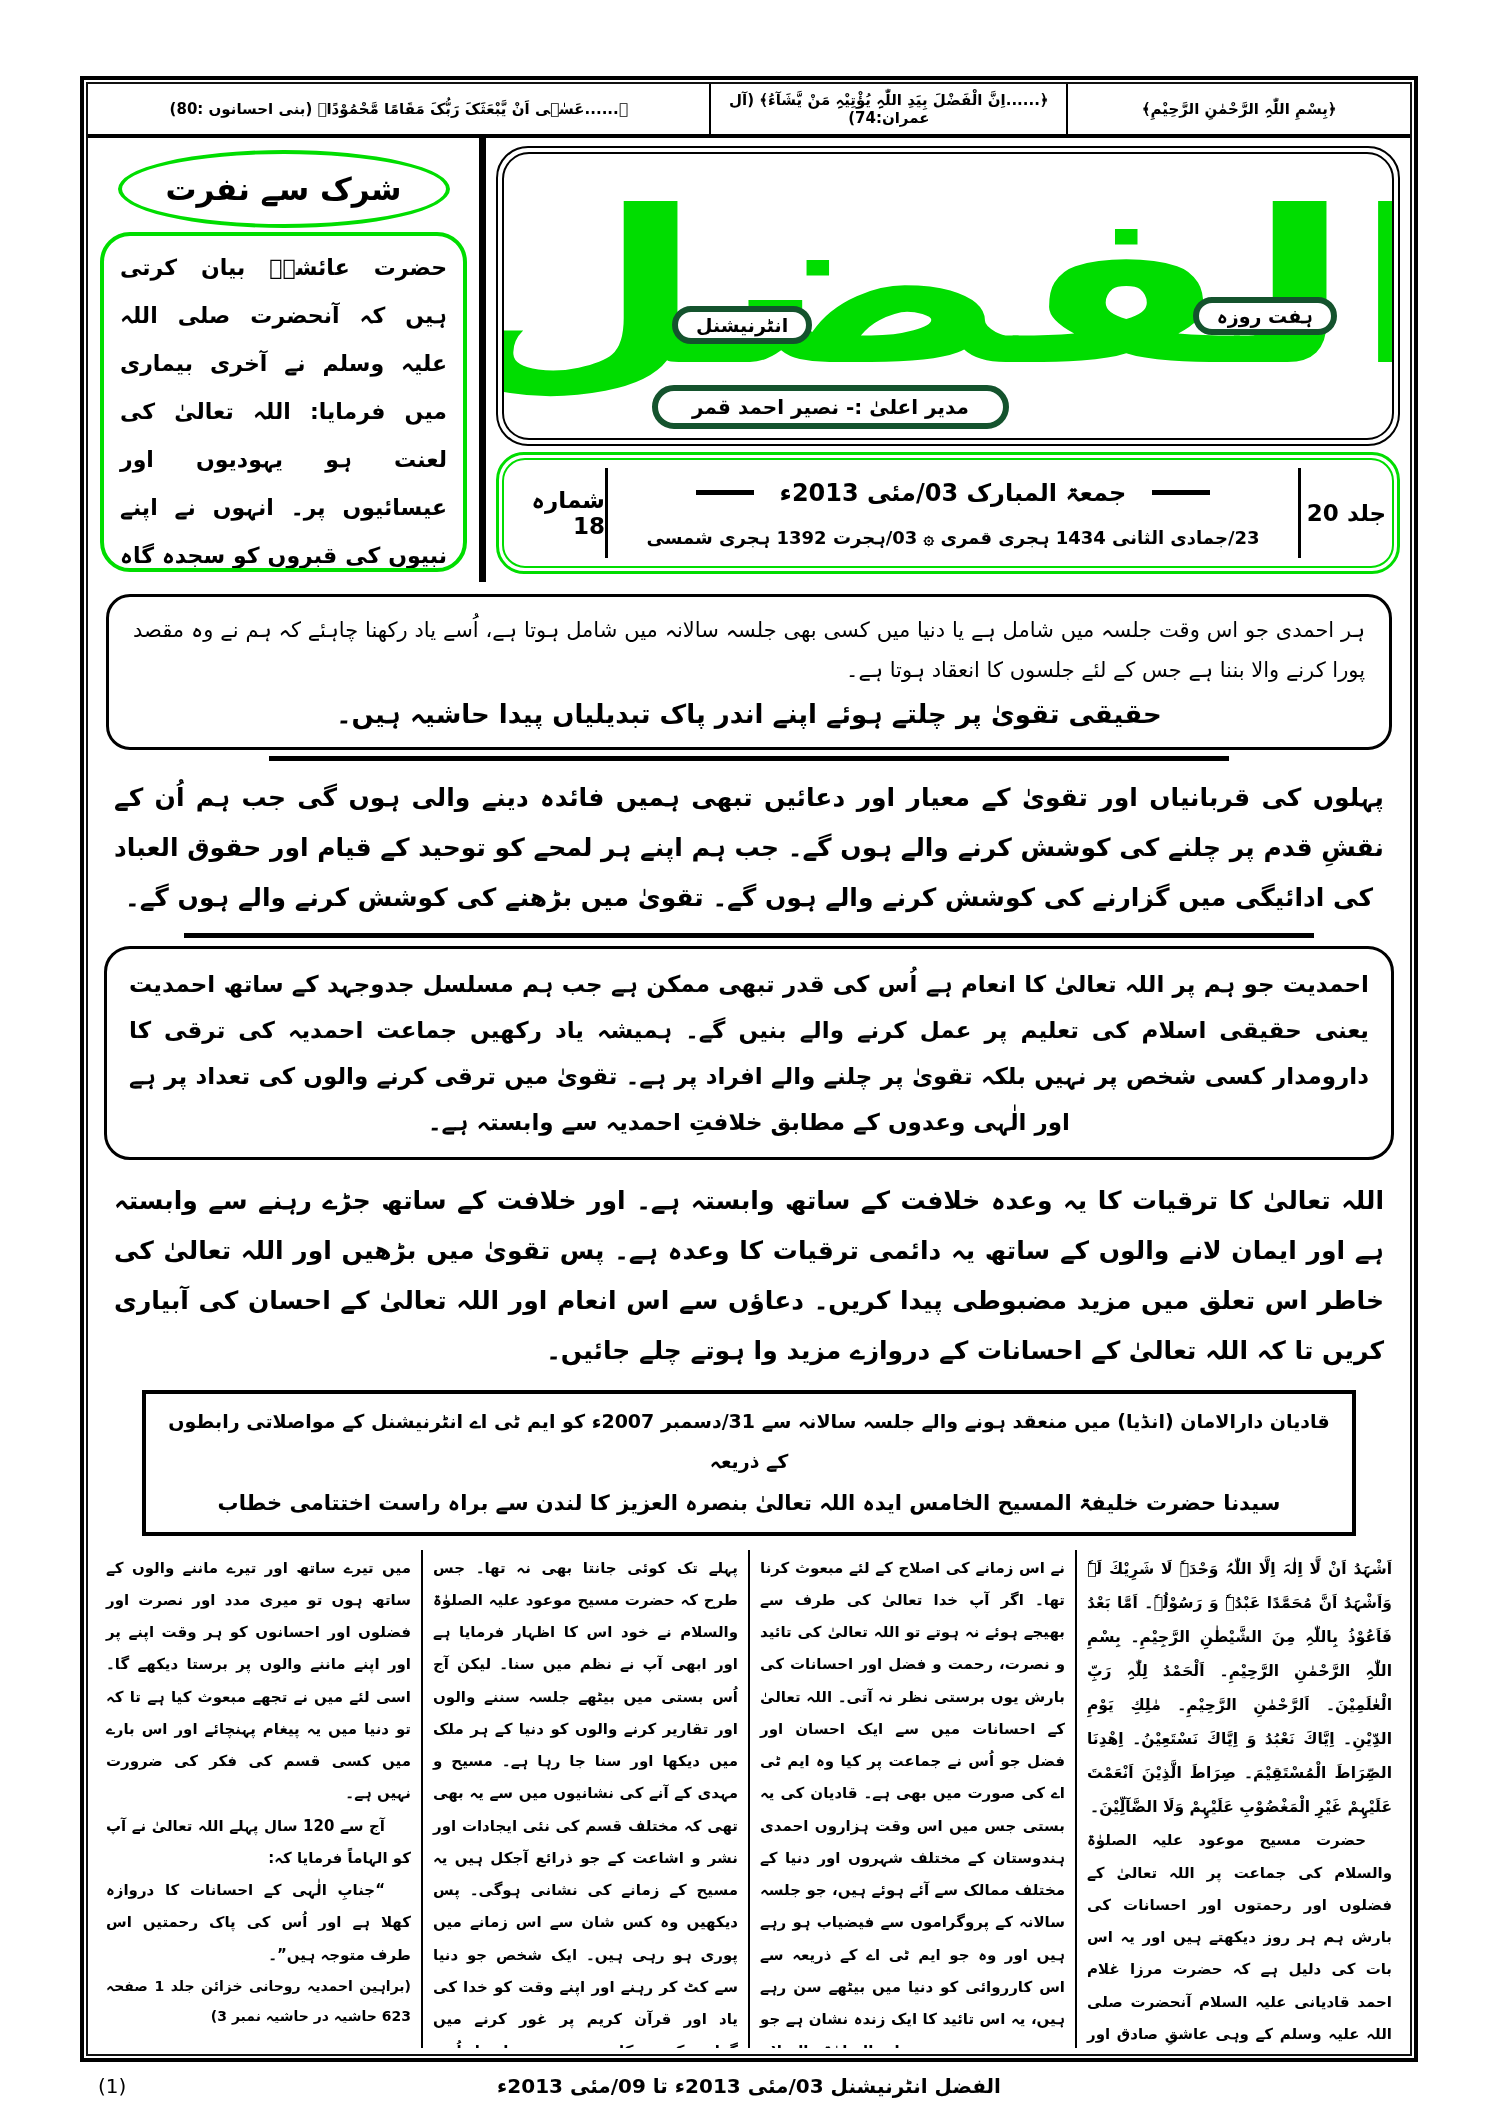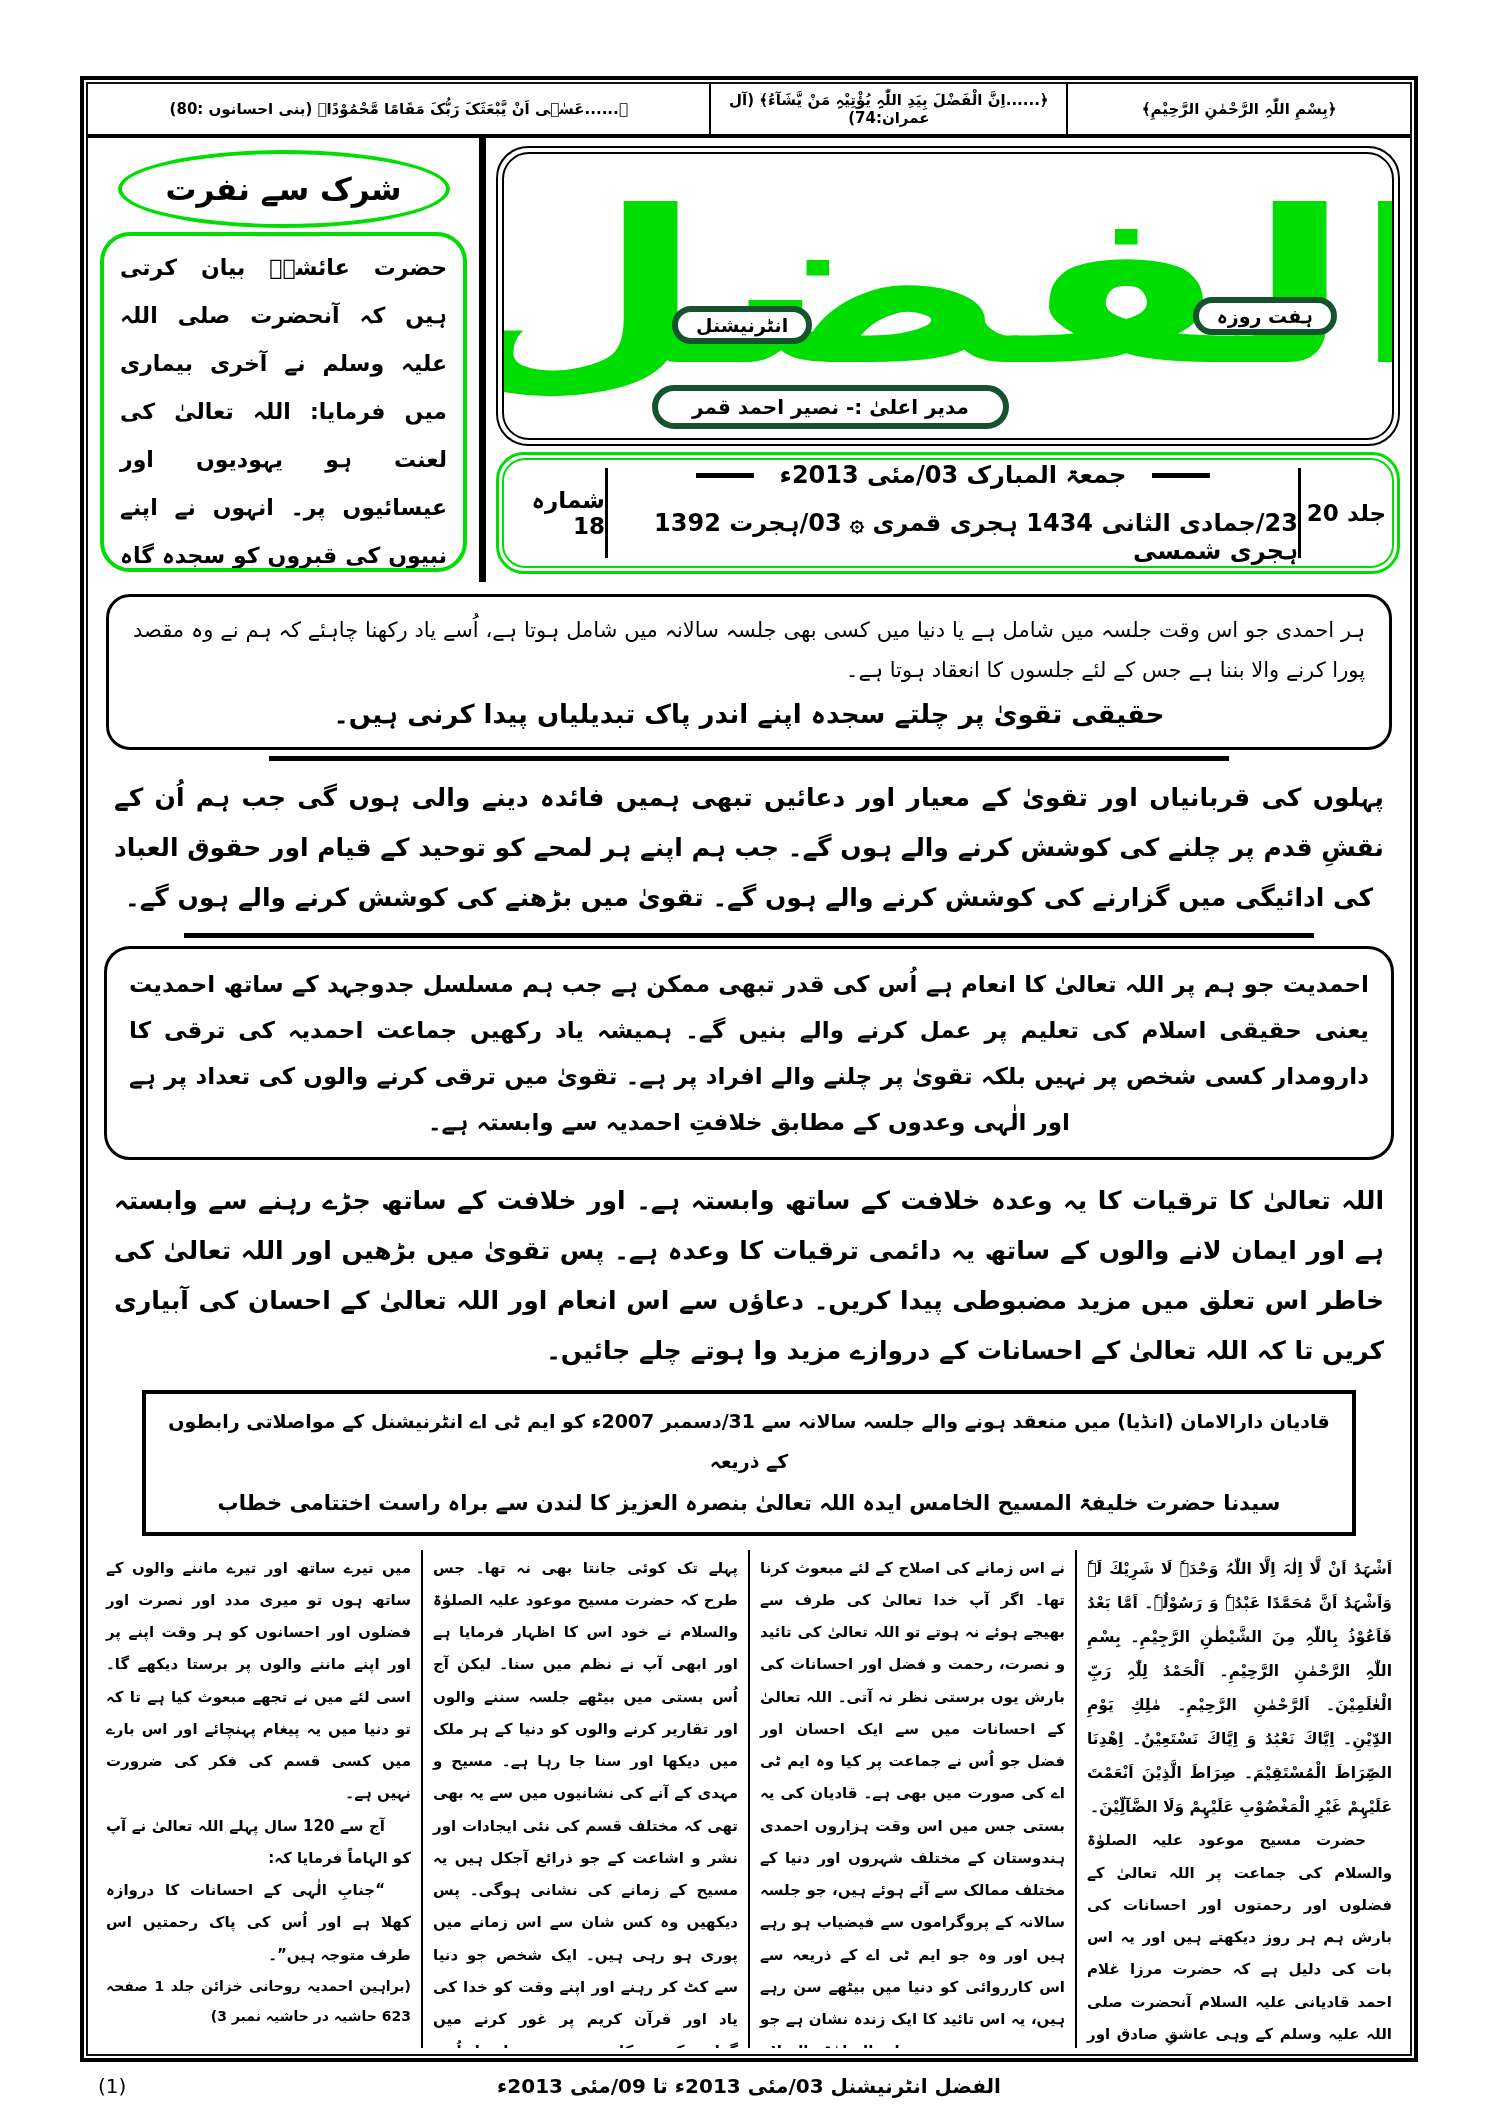--- a/index.html
+++ b/index.html
@@ -31,21 +31,21 @@
   .pill-editor { bottom: 9px; left: 148px; font-size: 20px; padding: 4px 34px; }
 
   
   .date-bar-outer { flex: 0 0 122px; margin: 4px 10px 8px; border: 3px solid #00dd00; border-radius: 28px; padding: 3px; }
   .date-bar { height: 100%; border: 2px solid #00dd00; border-radius: 23px; display: flex; overflow: hidden; }
   .vol { flex: 0 0 94px; display: flex; align-items: center; justify-content: center; font-size: 23px; font-weight: bold; border-left: 3px solid #000; margin: 8px 0; }
   .iss { flex: 0 0 104px; display: flex; align-items: center; justify-content: center; font-size: 23px; font-weight: bold; border-right: 3px solid #000; margin: 8px 0; }
   .date-center { flex: 1; display: flex; flex-direction: column; align-items: center; justify-content: center; gap: 20px; }
   .date-l1 { font-size: 24px; font-weight: bold; display: flex; align-items: center; }
   .dash { width: 58px; height: 5px; background: #000; display: inline-block; margin: 0 26px; }
-  .date-l2 { font-size: 24px; font-weight: bold; }
+  .date-l2 { font-size: 18px; font-weight: bold; }
 
   
   .shirk-col { flex: 0 0 398px; border-right: 7px solid #000; display: flex; flex-direction: column; overflow: hidden; }
   .oval { width: 332px; height: 78px; margin: 12px auto 2px; border: 4px solid #00dd00; border-radius: 50%;
           display: flex; align-items: center; justify-content: center; font-size: 31px; font-weight: bold; }
   .shirk-body-box { flex: 1; margin: 2px 12px 10px; border: 4px solid #00dd00; border-radius: 30px; padding: 8px 16px 6px; overflow: hidden; }
   .shirk-body { font-size: 22px; font-weight: bold; line-height: 2.18; text-align: justify; }
 
   
   .lead-section { flex: 0 0 auto; padding: 0 12px; }
@@ -121,21 +121,21 @@
           <div class="shirk-body-box">
             <div class="shirk-body">حضرت عائشہؓ بیان کرتی ہیں کہ آنحضرت صلی اللہ علیہ وسلم نے آخری بیماری میں فرمایا: اللہ تعالیٰ کی لعنت ہو یہودیوں اور عیسائیوں پر۔ انہوں نے اپنے نبیوں کی قبروں کو سجدہ گاہ بنالیا ہے۔</div>
 
           </div>
         </div>
       </div>
 
       <div class="lead-section">
         <div class="p1box">
           <div class="p1main">ہر احمدی جو اس وقت جلسہ میں شامل ہے یا دنیا میں کسی بھی جلسہ سالانہ میں شامل ہوتا ہے، اُسے یاد رکھنا چاہئے کہ ہم نے وہ مقصد پورا کرنے والا بننا ہے جس کے لئے جلسوں کا انعقاد ہوتا ہے۔</div>
-          <div class="p1center">حقیقی تقویٰ پر چلتے سجدہ اپنے اندر پاک تبدیلیاں پیدا کرنی ہیں۔</div>
+          <div class="p1center">حقیقی تقویٰ پر چلتے ہوئے اپنے اندر پاک تبدیلیاں پیدا حاشیہ ہیں۔</div>
         </div>
         <div class="rule rule1"></div>
         <div class="p2">پہلوں کی قربانیاں اور تقویٰ کے معیار اور دعائیں تبھی ہمیں فائدہ دینے والی ہوں گی جب ہم اُن کے نقشِ قدم پر چلنے کی کوشش کرنے والے ہوں گے۔ جب ہم اپنے ہر لمحے کو توحید کے قیام اور حقوق العباد کی ادائیگی میں گزارنے کی کوشش کرنے والے ہوں گے۔ تقویٰ میں بڑھنے کی کوشش کرنے والے ہوں گے۔</div>
         <div class="rule rule2"></div>
         <div class="p3box">
           <div class="p3">احمدیت جو ہم پر اللہ تعالیٰ کا انعام ہے اُس کی قدر تبھی ممکن ہے جب ہم مسلسل جدوجہد کے ساتھ احمدیت یعنی حقیقی اسلام کی تعلیم پر عمل کرنے والے بنیں گے۔ ہمیشہ یاد رکھیں جماعت احمدیہ کی ترقی کا دارومدار کسی شخص پر نہیں بلکہ تقویٰ پر چلنے والے افراد پر ہے۔ تقویٰ میں ترقی کرنے والوں کی تعداد پر ہے اور الٰہی وعدوں کے مطابق خلافتِ احمدیہ سے وابستہ ہے۔</div>
         </div>
         <div class="p4">اللہ تعالیٰ کا ترقیات کا یہ وعدہ خلافت کے ساتھ وابستہ ہے۔ اور خلافت کے ساتھ جڑے رہنے سے وابستہ ہے اور ایمان لانے والوں کے ساتھ یہ دائمی ترقیات کا وعدہ ہے۔ پس تقویٰ میں بڑھیں اور اللہ تعالیٰ کی خاطر اس تعلق میں مزید مضبوطی پیدا کریں۔ دعاؤں سے اس انعام اور اللہ تعالیٰ کے احسان کی آبیاری کریں تا کہ اللہ تعالیٰ کے احسانات کے دروازے مزید وا ہوتے چلے جائیں۔</div>
         <div class="annbox">
           <div class="ann1">قادیان دارالامان (انڈیا) میں منعقد ہونے والے جلسہ سالانہ سے 31/دسمبر 2007ء کو ایم ٹی اے انٹرنیشنل کے مواصلاتی رابطوں کے ذریعہ</div>

